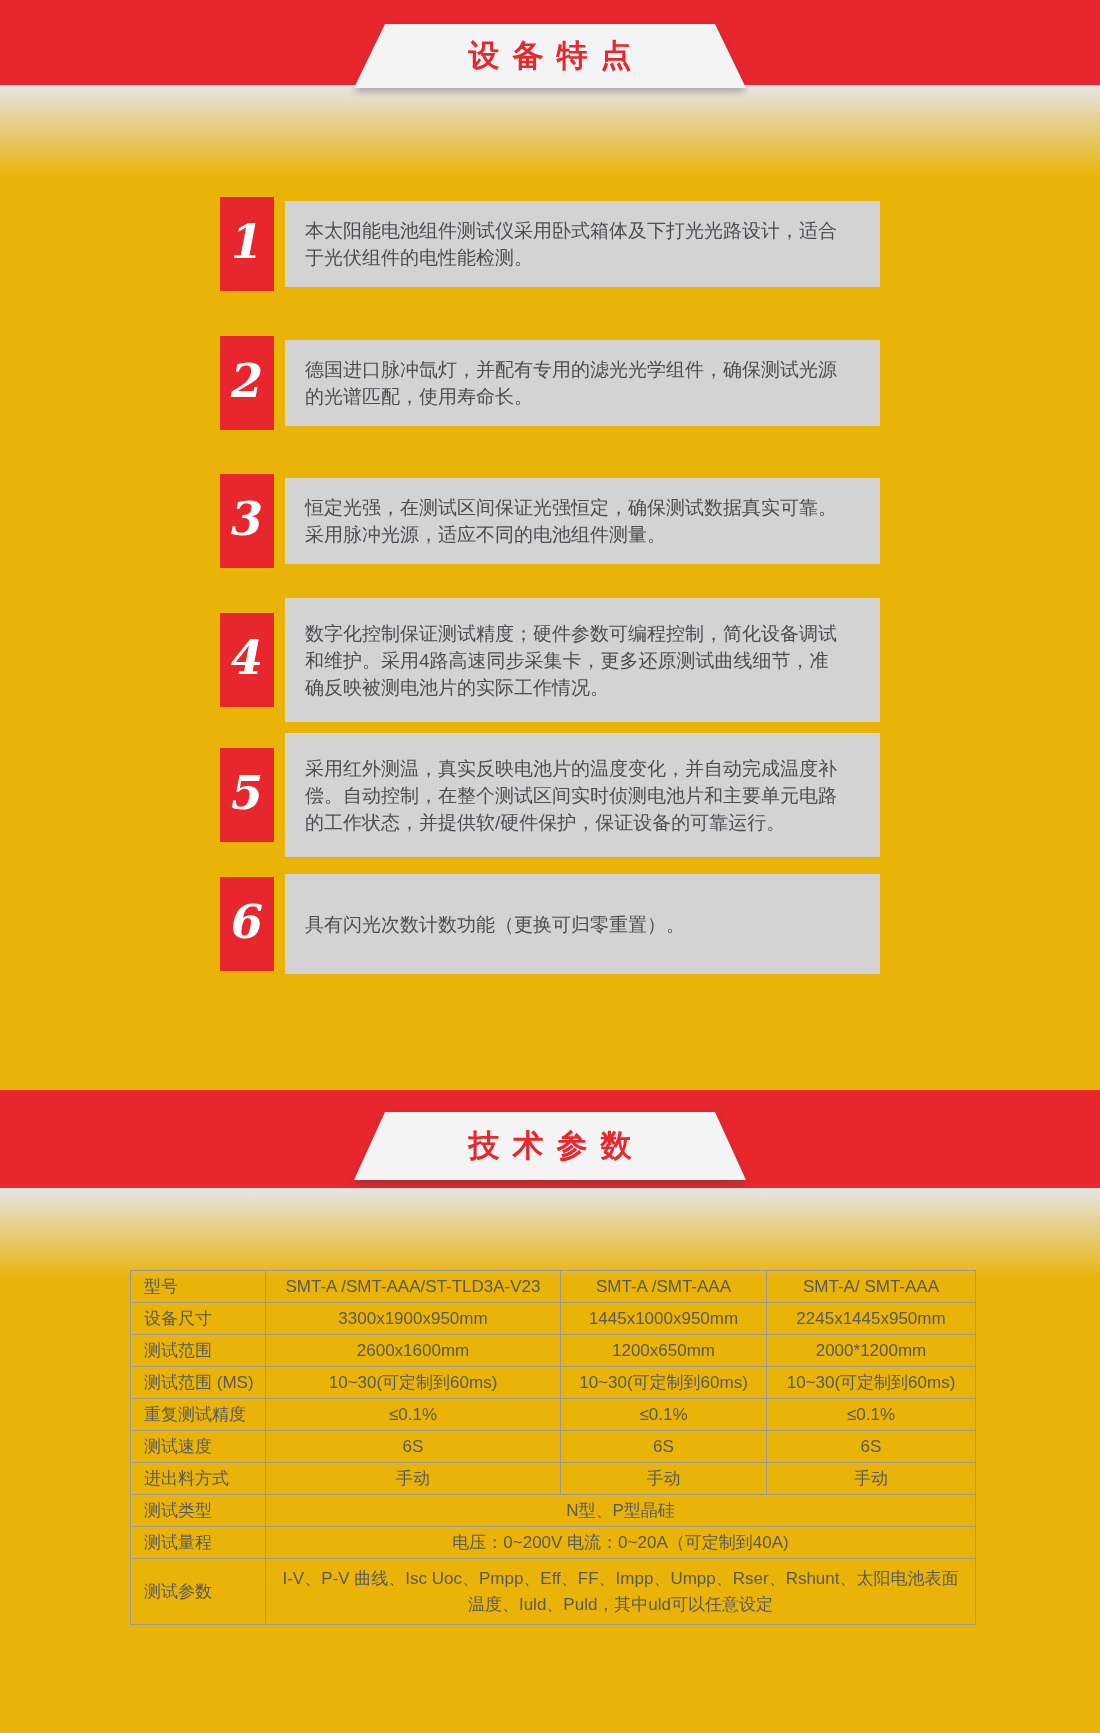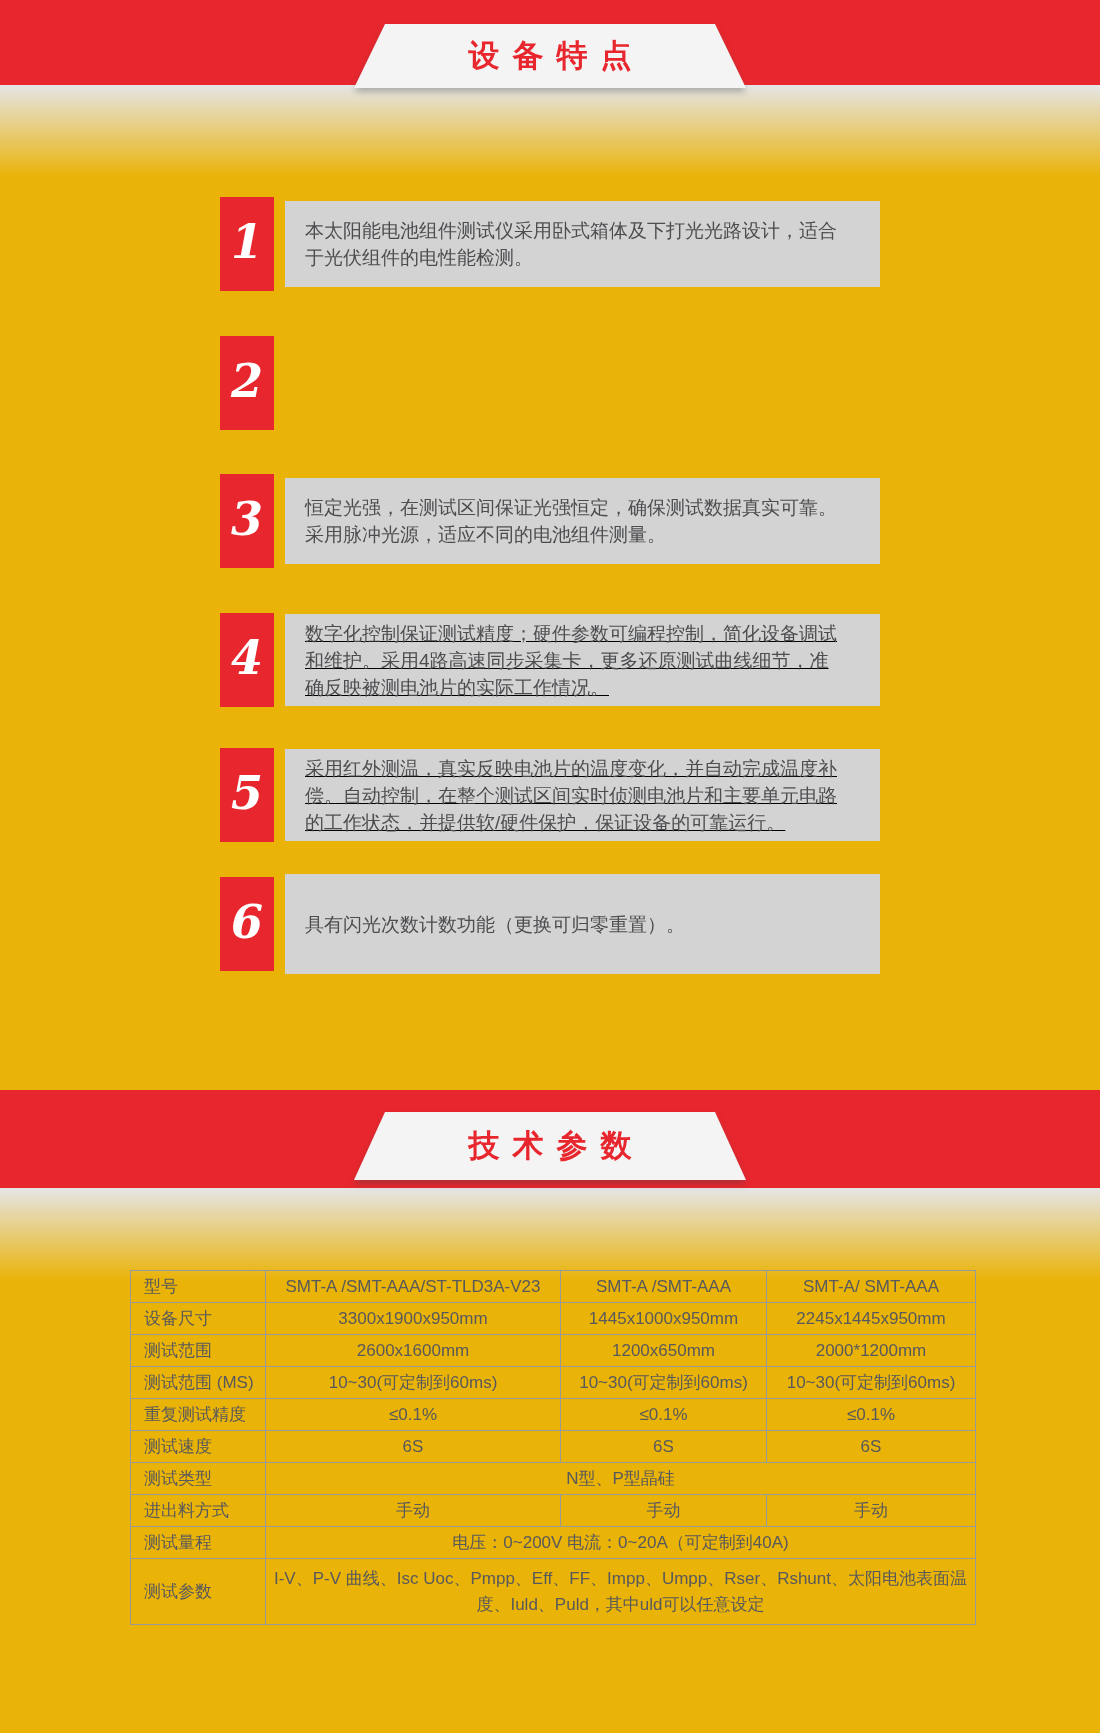--- a/index.html
+++ b/index.html
@@ -43,32 +43,32 @@
     color:#ffffff;font-family:"DejaVu Serif",serif;
     font-style:italic;font-weight:bold;font-size:46px;
     padding-bottom:4px;box-sizing:border-box;
   }
   .feature-panel{
     flex:1;margin-left:11px;background:#d3d3d4;
     display:flex;align-items:center;
     padding:0 38px 0 20px;box-sizing:border-box;
   }
   .h86{height:86px;}
-  .h96{height:92px;text-decoration:underline;}
+  .h96{height:124px;}
   .h80{height:100px;}
   .feature-text{font-size:19px;line-height:27px;color:#4c4d4f;}
   
   .spec-table{
     position:absolute;left:130px;top:1270px;width:845px;
     border-collapse:collapse;table-layout:fixed;
     color:#58595b;font-size:17px;
   }
   .spec-table td{
     border:1px solid #98999b;height:32px;
-    text-align:center;padding:2px 6px;box-sizing:border-box;
+    text-align:center;padding:2px 14px;box-sizing:border-box;
     line-height:24px;overflow:hidden;white-space:nowrap;
   }
   .spec-table td.lbl{text-align:left;padding-left:13px;}
   .spec-table tr.tall td{height:66px;white-space:normal;line-height:26px;}
 </style>
 </head>
 <body>
 
 <div class="page">
 
@@ -81,20 +81,23 @@
   </div>
 
   <div class="feature f1">
     <div class="num-badge">1</div>
     <div class="feature-panel h86">
       <div class="feature-text">本太阳能电池组件测试仪采用卧式箱体及下打光光路设计，适合于光伏组件的电性能检测。</div>
     </div>
   </div>
   <div class="feature f2">
     <div class="num-badge">2</div>
+    <div class="feature-panel h86">
+      <div class="feature-text">德国进口脉冲氙灯，并配有专用的滤光光学组件，确保测试光源的光谱匹配，使用寿命长。</div>
+    </div>
   </div>
   <div class="feature f3">
     <div class="num-badge">3</div>
     <div class="feature-panel h86">
       <div class="feature-text">恒定光强，在测试区间保证光强恒定，确保测试数据真实可靠。采用脉冲光源，适应不同的电池组件测量。</div>
     </div>
   </div>
   <div class="feature f4">
     <div class="num-badge">4</div>
     <div class="feature-panel h96">
@@ -160,28 +163,28 @@
         <td>≤0.1%</td>
         <td>≤0.1%</td>
       </tr>
       <tr>
         <td class="lbl">测试速度</td>
         <td>6S</td>
         <td>6S</td>
         <td>6S</td>
       </tr>
       <tr>
-        <td class="lbl">测试类型</td>
-        <td colspan="3">N型、P型晶硅</td>
-      </tr>
-      <tr>
         <td class="lbl">进出料方式</td>
         <td>手动</td>
         <td>手动</td>
         <td>手动</td>
+      </tr>
+      <tr>
+        <td class="lbl">测试类型</td>
+        <td colspan="3">N型、P型晶硅</td>
       </tr>
       <tr>
         <td class="lbl">测试量程</td>
         <td colspan="3">电压：0~200V 电流：0~20A（可定制到40A)</td>
       </tr>
       <tr class="tall">
         <td class="lbl">测试参数</td>
         <td colspan="3">I-V、P-V 曲线、Isc Uoc、Pmpp、Eff、FF、Impp、Umpp、Rser、Rshunt、太阳电池表面温度、Iuld、Puld，其中uld可以任意设定</td>
       </tr>
     </tbody>

